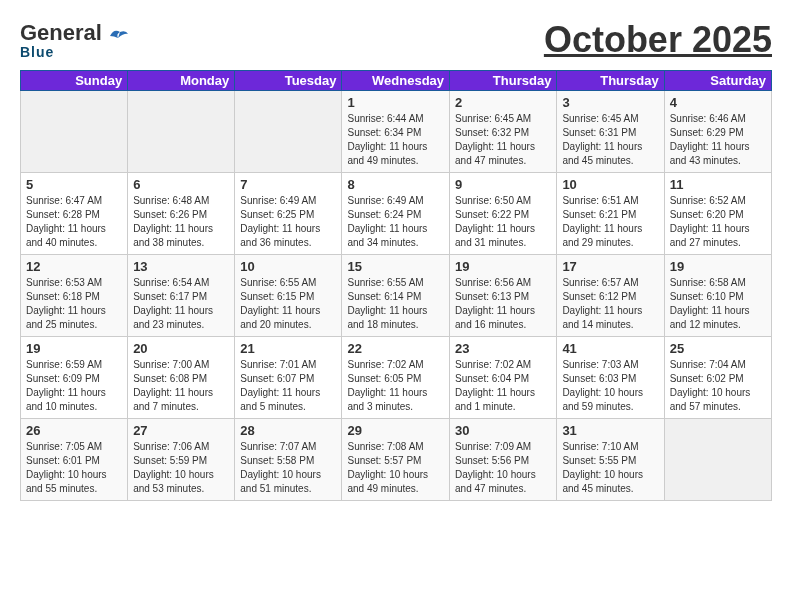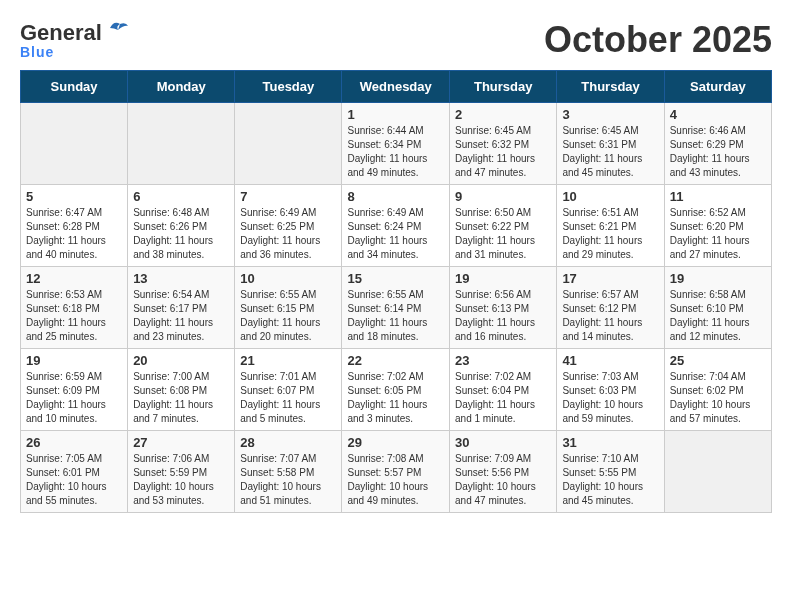--- a/index.html
+++ b/index.html
@@ -22,36 +22,37 @@
       align-items: flex-start;
     }
     .title-block {
       text-align: right;
     }
     .title-block h1 {
       font-size: 36px;
       font-weight: bold;
       color: #333;
       line-height: 1.1;
+      text-decoration: underline;
     }
     .title-block h2 {
       font-size: 16px;
       font-weight: normal;
       color: #555;
     }
     .calendar {
       width: 100%;
       border-collapse: collapse;
       font-size: 11px;
     }
     .calendar thead th {
-      background: #0c4a6e;
+      background: #6d28d9;
       color: #fff;
-      text-align: center;
-      padding: 8px 5px;
+      text-align: right;
+      padding: 2px 5px;
       font-size: 13px;
       font-weight: bold;
       border: 1px solid #1a5a9a;
     }
     .calendar tbody td {
       border: 1px solid #ccc;
       vertical-align: top;
       padding: 4px 5px;
       width: 108px;
       min-height: 90px;
@@ -74,28 +75,28 @@
     }
     .empty-cell {
       background: #f0f0f0 !important;
     }
   </style>
 </head>
 <body>
 
 <div class="header">
   <div class="logo">
-    <div style="display:flex;align-items:flex-start;gap:2px;">
+    <div style="display:flex;align-items:flex-end;gap:2px;">
       <span style="font-size:22px;font-weight:bold;color:#333;">General</span>
       <svg width="22" height="18" viewBox="0 0 22 18" style="margin-left:2px;">
         <path d="M4 8 Q8 0 14 4 Q10 6 12 10 Q8 8 4 8Z" fill="#2a6db5"></path>
         <path d="M14 4 Q20 2 22 6 Q18 5 12 10 Q13 7 14 4Z" fill="#2a6db5"></path>
       </svg>
     </div>
-    <div style="font-size:14px;color:#3b82f6;font-weight:bold;letter-spacing:1px;margin-top:-2px;text-align:right;">Blue</div>
+    <div style="font-size:14px;color:#0c4a6e;font-weight:bold;letter-spacing:1px;margin-top:-2px;text-align:right;">Blue</div>
   </div>
   <div class="title-block">
     <h1>October 2025</h1>
   </div>
 </div>
 
 <table class="calendar">
   <thead>
     <tr>
     <th>Sunday</th>

